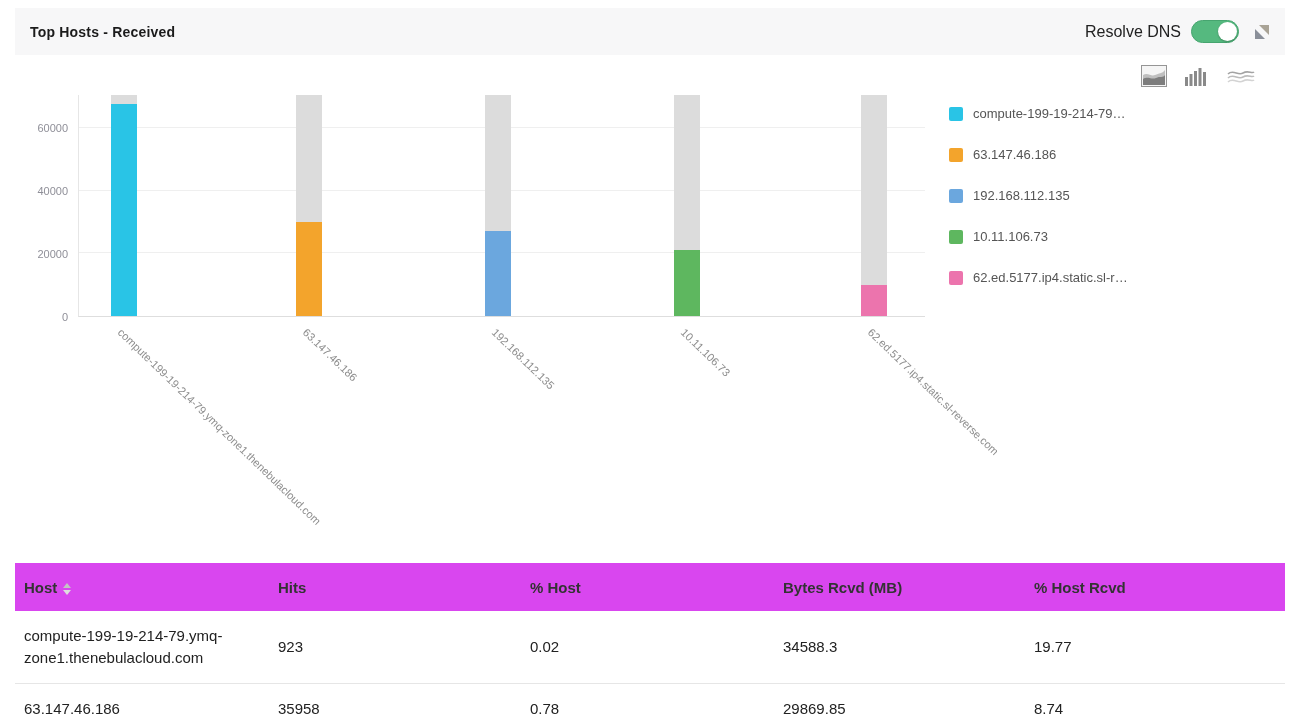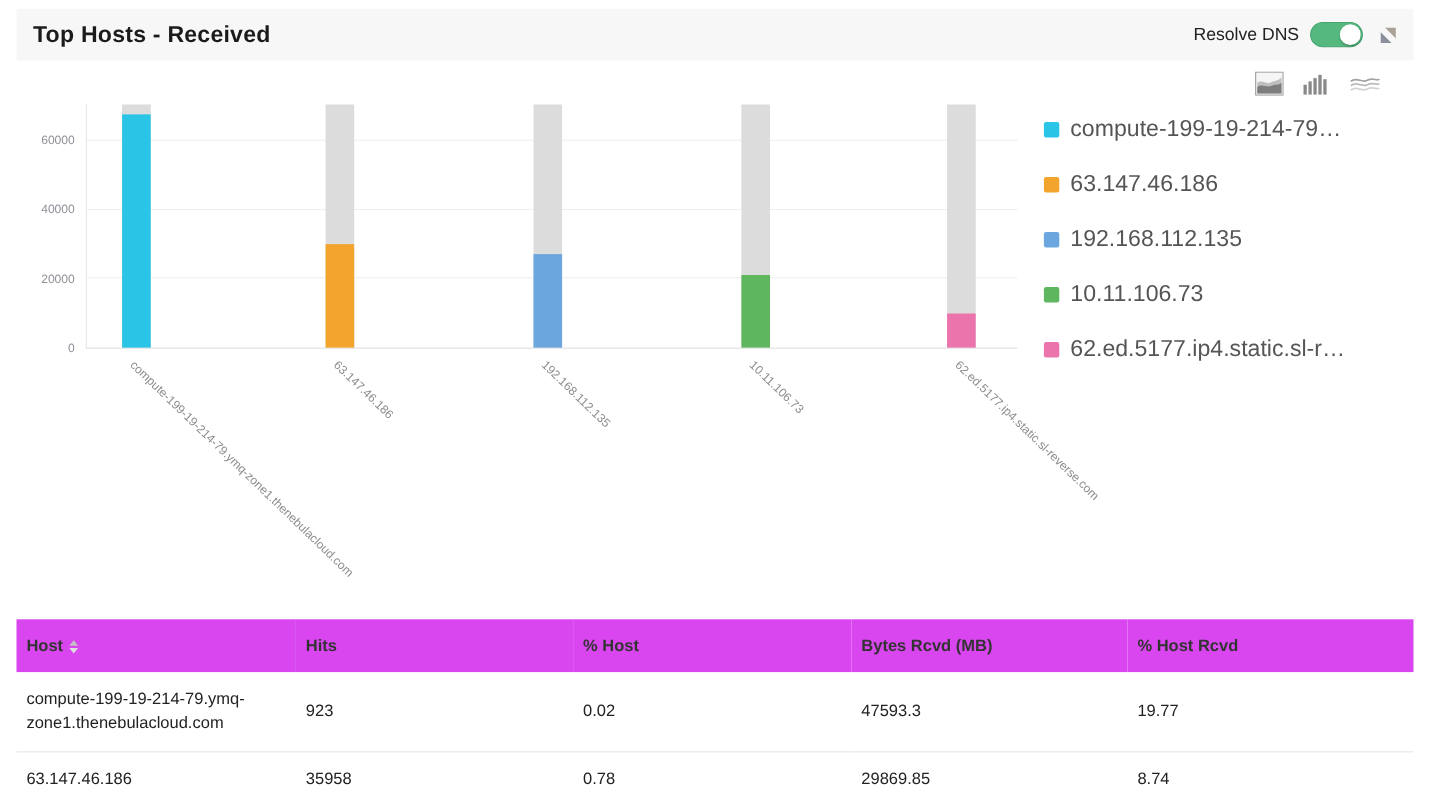--- a/index.html
+++ b/index.html
@@ -3,21 +3,21 @@
 <meta charset="utf-8">
 <style>
   * { margin:0; padding:0; box-sizing:border-box; }
   html,body { width:1300px; height:720px; background:#ffffff; overflow:hidden;
               font-family:"Liberation Sans", sans-serif; }
 
   
   .panel-header { margin:8px 15px 0 15px; height:47px; background:#f7f7f8;
                   display:flex; align-items:center; justify-content:space-between;
                   padding:0 16px 0 15px; }
-  .panel-title { font-size:21px; font-weight:bold; color:#1b1b1b; letter-spacing:.2px; }
+  .panel-title { font-size:14px; font-weight:bold; color:#1b1b1b; letter-spacing:.2px; }
   .header-right { display:flex; align-items:center; }
   .resolve-label { font-size:16px; color:#222; margin-right:10px;margin-left:37px; }
   .toggle { width:48px; height:23px; border-radius:12px; background:#55b97f;
             border:1px solid #46a56f; position:relative; cursor:pointer; }
   .toggle .knob { position:absolute; right:1px; top:1px; width:19px; height:19px;
                   border-radius:50%; background:#fff; box-shadow:0 1px 2px rgba(0,0,0,.25); }
   .expand-icon { margin-left:16px; display:inline-flex; cursor:pointer; }
 
   
   .chart-toolbar { margin:7px 45px 0 0; height:28px; display:flex;
@@ -33,21 +33,21 @@
   .gridline { position:absolute; left:0; right:0; height:1px; background:#efefef; }
   .bar-slot { position:absolute; top:0; bottom:0; width:26px; }
   .bar-track { position:absolute; left:0; right:0; top:0; bottom:0; background:#dcdcdc; }
   .bar-fill { position:absolute; left:0; right:0; bottom:0; }
   .x-label { position:absolute; top:calc(100% + 10px); font-size:11px; color:#8d8d8d;
              white-space:nowrap; transform:rotate(44deg); transform-origin:0 0; }
 
   .legend { margin-left:24px; padding-top:11px; }
   .legend-item { display:flex; align-items:center; margin-bottom:26px; cursor:pointer; }
   .legend-swatch { width:14px; height:14px; border-radius:2px; margin-right:10px; flex:none; }
-  .legend-label { font-size:21px; color:#555; white-space:nowrap; }
+  .legend-label { font-size:13px; color:#555; white-space:nowrap; }
 
   
   .host-table { margin:246px 15px 0 15px; width:1270px; border-collapse:collapse;
                 table-layout:fixed; }
   .host-table th { background:#d946ef; height:48px; text-align:left; font-size:15px;
                    font-weight:600; color:#333; padding-left:9px; }
   .host-table td { font-size:15px; color:#222; padding:14px 10px 14px 9px;
                    vertical-align:middle; }
   .host-table tr.data-row + tr.data-row td { border-top:1px solid #e6e6e6; }
   .host-cell { line-height:1.45; word-break:break-word; }
@@ -189,21 +189,21 @@
       <th><span>% Host</span></th>
       <th><span>Bytes Rcvd (MB)</span></th>
       <th><span>% Host Rcvd</span></th>
     </tr>
   </thead>
   <tbody>
     <tr class="data-row">
       <td class="host-cell">compute-199-19-214-79.ymq-zone1.thenebulacloud.com</td>
       <td>923</td>
       <td>0.02</td>
-      <td>47593.3</td>
+      <td>34588.3</td>
       <td>19.77</td>
     </tr>
     <tr class="data-row">
       <td class="host-cell">63.147.46.186</td>
       <td>35958</td>
       <td>0.78</td>
       <td>29869.85</td>
       <td>8.74</td>
     </tr>
   </tbody>

